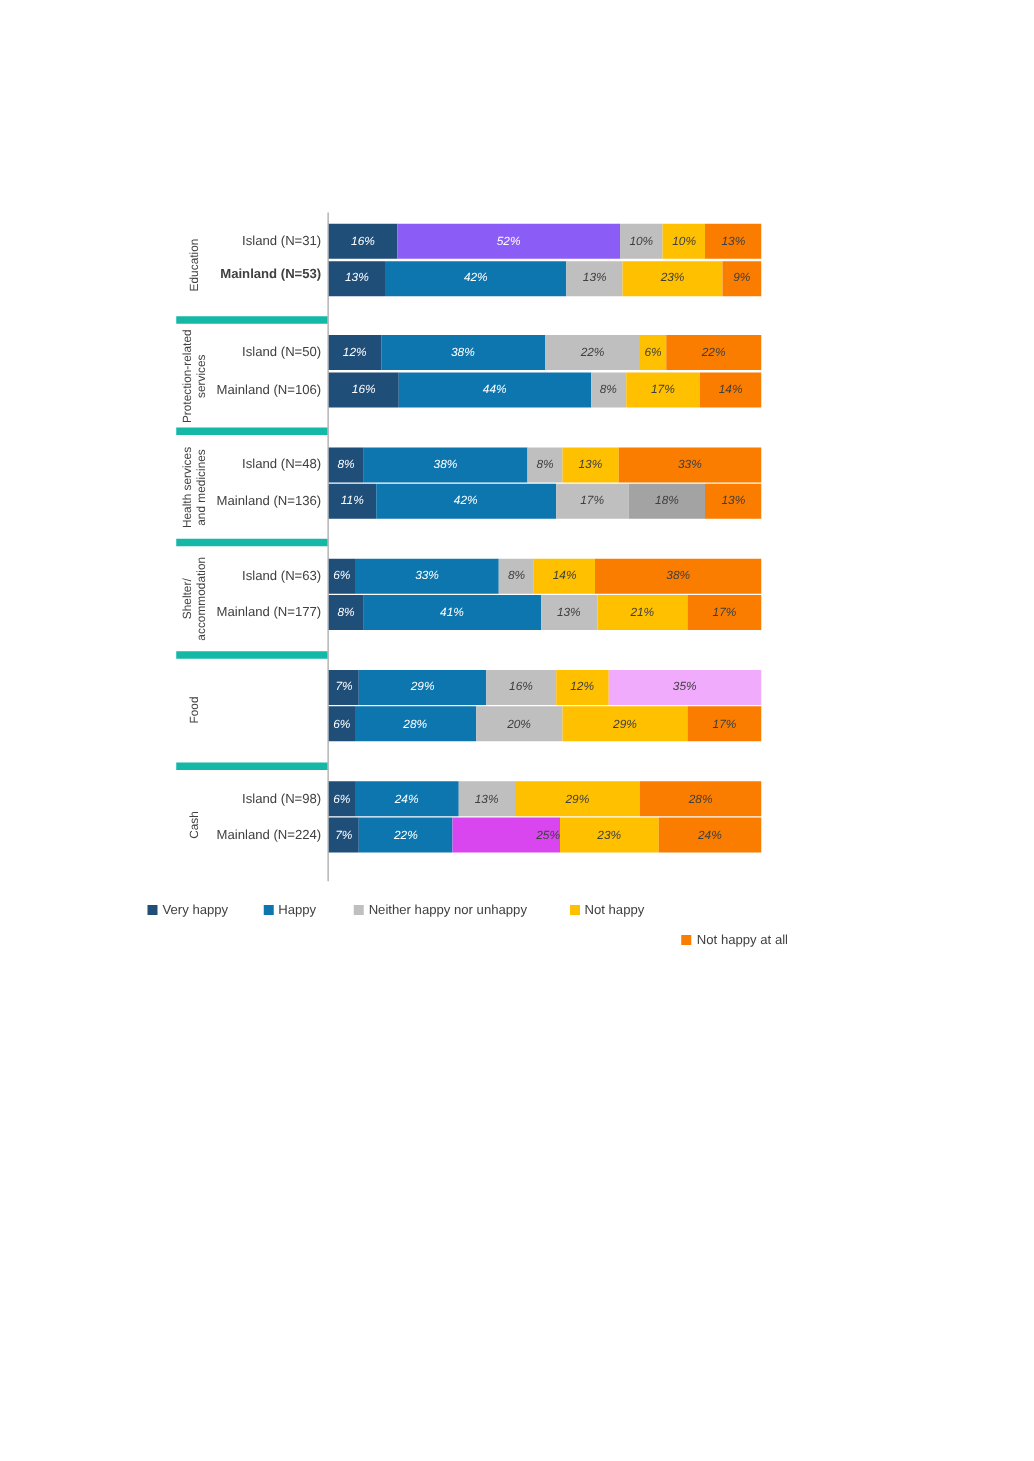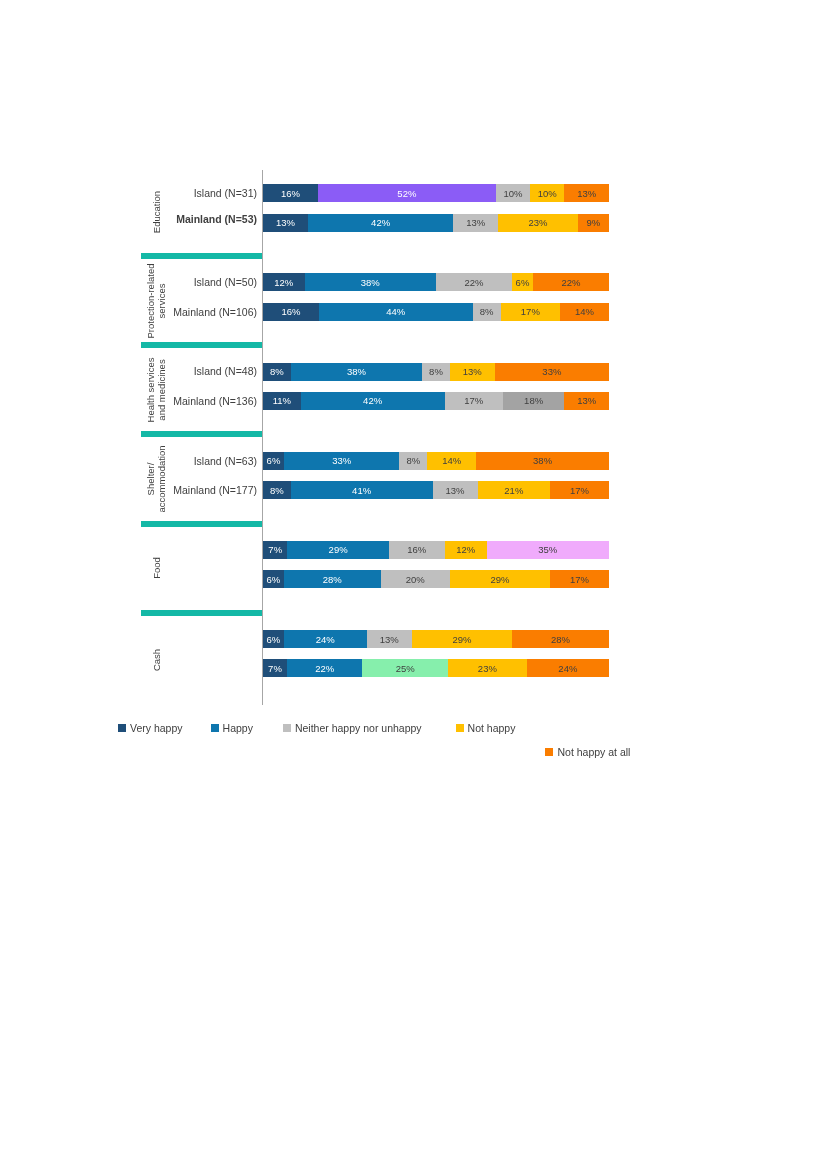--- a/index.html
+++ b/index.html
@@ -95,24 +95,25 @@
     position: absolute;
     left: 122px;            
     top: 0;
     width: 346px;           
     height: 535px;
   }
   .bar-row {
     position: absolute;
     left: 0;
     width: 100%;
-    height: 18px;
+    height: 28px;
     display: flex;
     flex-direction: row;
     transform: translateY(-50%);
+    font-style: italic;
   }
   .seg {
     height: 100%;
     display: flex;
     align-items: center;
     justify-content: center;
     font-size: 9.5px;
     overflow: hidden;
     white-space: nowrap;
     box-sizing: border-box;
@@ -213,20 +214,24 @@
               <span class="ln">Food</span>
             </div>
           </div>
         </div>
         <div class="cat-group last" style="height: 89.1667px;">
           <div class="group-label-cell">
             <div class="group-label">
               <span class="ln">Cash</span>
             </div>
           </div>
+          <div class="series-label-cell">
+            <div class="series-label" style="top: 23.1833px;">Island (N=98)</div>
+            <div class="series-label" style="top: 52.6083px;">Mainland (N=224)</div>
+          </div>
         </div>
       </div>
 
     <div class="bars-area" id="bars-area">
         <div class="bar-row" style="top: 23.1833px;">
           <div class="seg s0" style="flex: 0 0 15.8416%; background: rgb(31, 78, 121);">
             <span class="seg-label">16%</span>
           </div>
           <div class="seg s1" style="flex: 0 0 51.4851%; background: #8b5cf6;">
             <span class="seg-label">52%</span>
@@ -411,21 +416,21 @@
             <span class="seg-label">28%</span>
           </div>
         </div>
         <div class="bar-row" style="top: 498.442px;">
           <div class="seg s0" style="flex: 0 0 6.93069%; background: rgb(31, 78, 121);">
             <span class="seg-label">7%</span>
           </div>
           <div class="seg s1" style="flex: 0 0 21.7822%; background: rgb(14, 118, 174);">
             <span class="seg-label">22%</span>
           </div>
-          <div class="seg s2" style="flex: 0 0 24.7525%; background: #86efac;">
+          <div class="seg s2" style="flex: 0 0 24.7525%; background: #d946ef; justify-content: flex-end;">
             <span class="seg-label">25%</span>
           </div>
           <div class="seg s3" style="flex: 0 0 22.7723%; background: rgb(255, 192, 0);">
             <span class="seg-label">23%</span>
           </div>
           <div class="seg s4" style="flex: 0 0 23.7624%; background: rgb(250, 125, 0);">
             <span class="seg-label">24%</span>
           </div>
         </div>
       </div>

